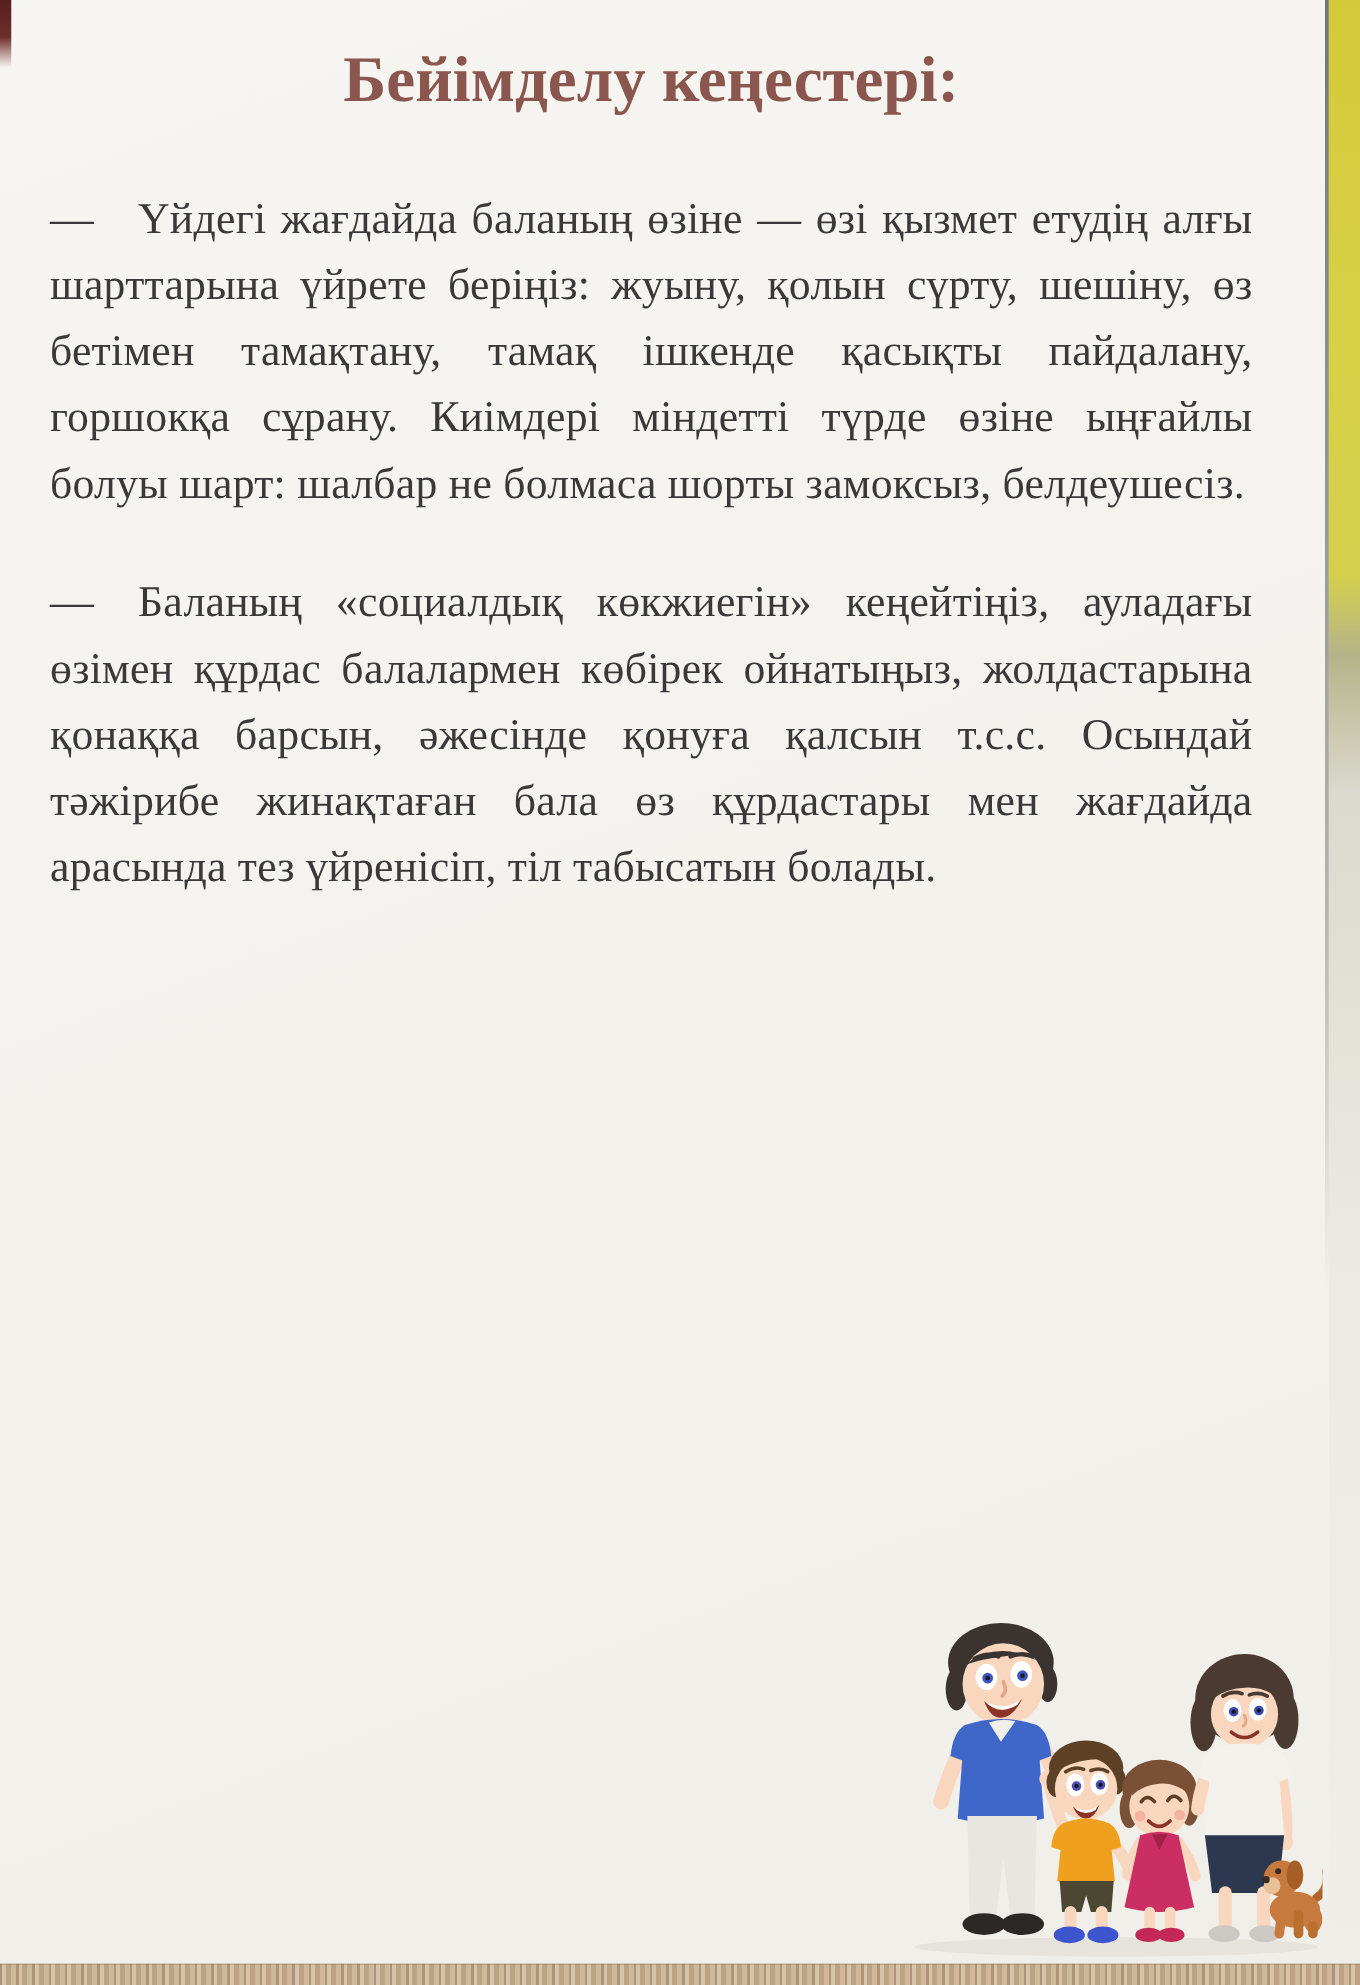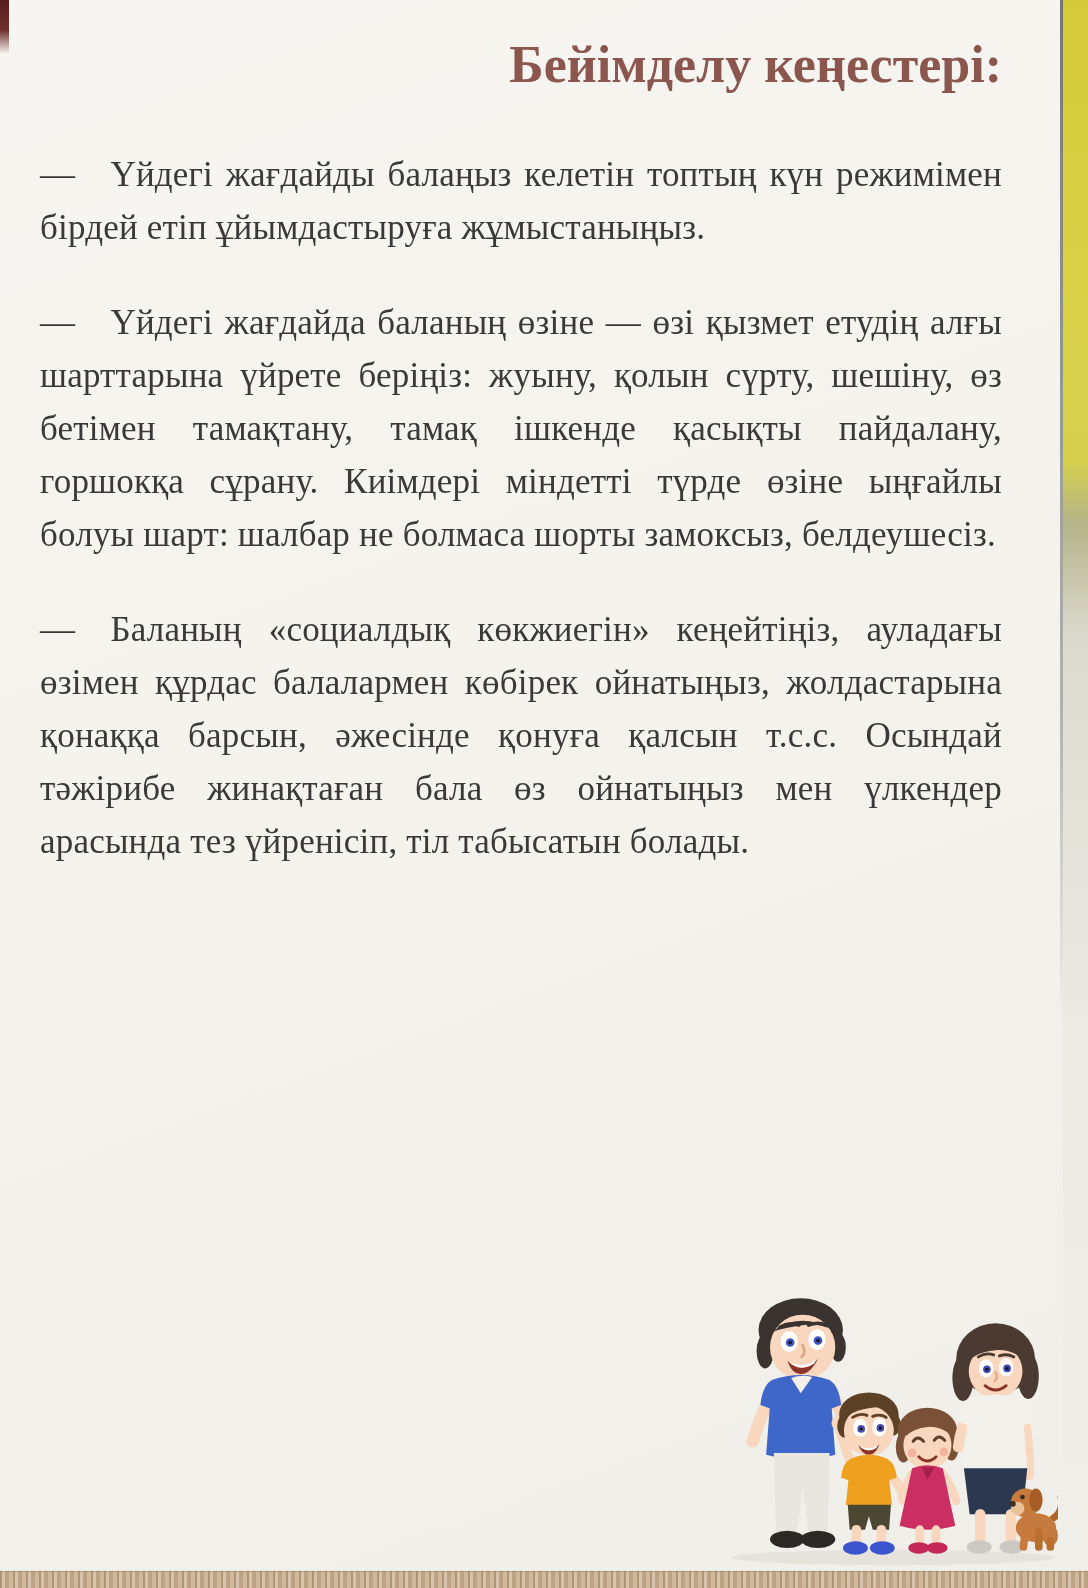--- a/index.html
+++ b/index.html
@@ -58,21 +58,21 @@
     border-top: 1px solid rgba(120, 95, 65, 0.35);
   }
   .content {
     position: absolute;
     left: 40px;
     right: 86px;
     top: 34px;
   }
   .title {
     margin: 0 0 52px 0;
-    text-align: right;
+    text-align: center;
     font-weight: bold;
     font-size: 52px;
     line-height: 1.2;
     color: #8a564d;
   }
   .para {
     margin: 0 0 42px 0;
     font-size: 35px;
     line-height: 53px;
     color: #393939;
@@ -87,23 +87,22 @@
     height: 288px;
   }
 </style>
 </head>
 <body>
 
 <div class="page">
 
   <div class="content">
     <h1 class="title">Бейімделу кеңестері:</h1>
-    <p class="para">— Үйдегі жағдайды балаңыз келетін топтың күн режимімен бірдей етіп ұйымдастыруға жұмыстаныңыз.</p>
     <p class="para">— Үйдегі жағдайда баланың өзіне — өзі қызмет етудің алғы шарттарына үйрете беріңіз: жуыну, қолын сүрту, шешіну, өз бетімен тамақтану, тамақ ішкенде қасықты пайдалану, горшокқа сұрану. Киімдері міндетті түрде өзіне ыңғайлы болуы шарт: шалбар не болмаса шорты замоксыз, белдеушесіз.</p>
-    <p class="para">— Баланың «социалдық көкжиегін» кеңейтіңіз, ауладағы өзімен құрдас балалармен көбірек ойнатыңыз, жолдастарына қонаққа барсын, әжесінде қонуға қалсын т.с.с. Осындай тәжірибе жинақтаған бала өз ойнатыңыз мен үлкендер арасында тез үйренісіп, тіл табысатын болады.</p>
+    <p class="para">— Баланың «социалдық көкжиегін» кеңейтіңіз, ауладағы өзімен құрдас балалармен көбірек ойнатыңыз, жолдастарына қонаққа барсын, әжесінде қонуға қалсын т.с.с. Осындай тәжірибе жинақтаған бала өз құрдастары мен жағдайда арасында тез үйренісіп, тіл табысатын болады.</p>
   </div>
 
   <svg class="family" viewBox="0 0 350 300" xmlns="http://www.w3.org/2000/svg" aria-hidden="true">
 
     <ellipse cx="178" cy="287" rx="168" ry="8" fill="rgba(60,50,40,0.06)"></ellipse>
 
     <g>
       <path d="M54,110 Q40,140 32,166" stroke="#f8d7be" stroke-width="13" fill="none" stroke-linecap="round"></path>
       <path d="M112,112 Q128,142 136,168" stroke="#f8d7be" stroke-width="13" fill="none" stroke-linecap="round"></path>
       <ellipse cx="82" cy="50" rx="44" ry="33" fill="#3a3330"></ellipse>

